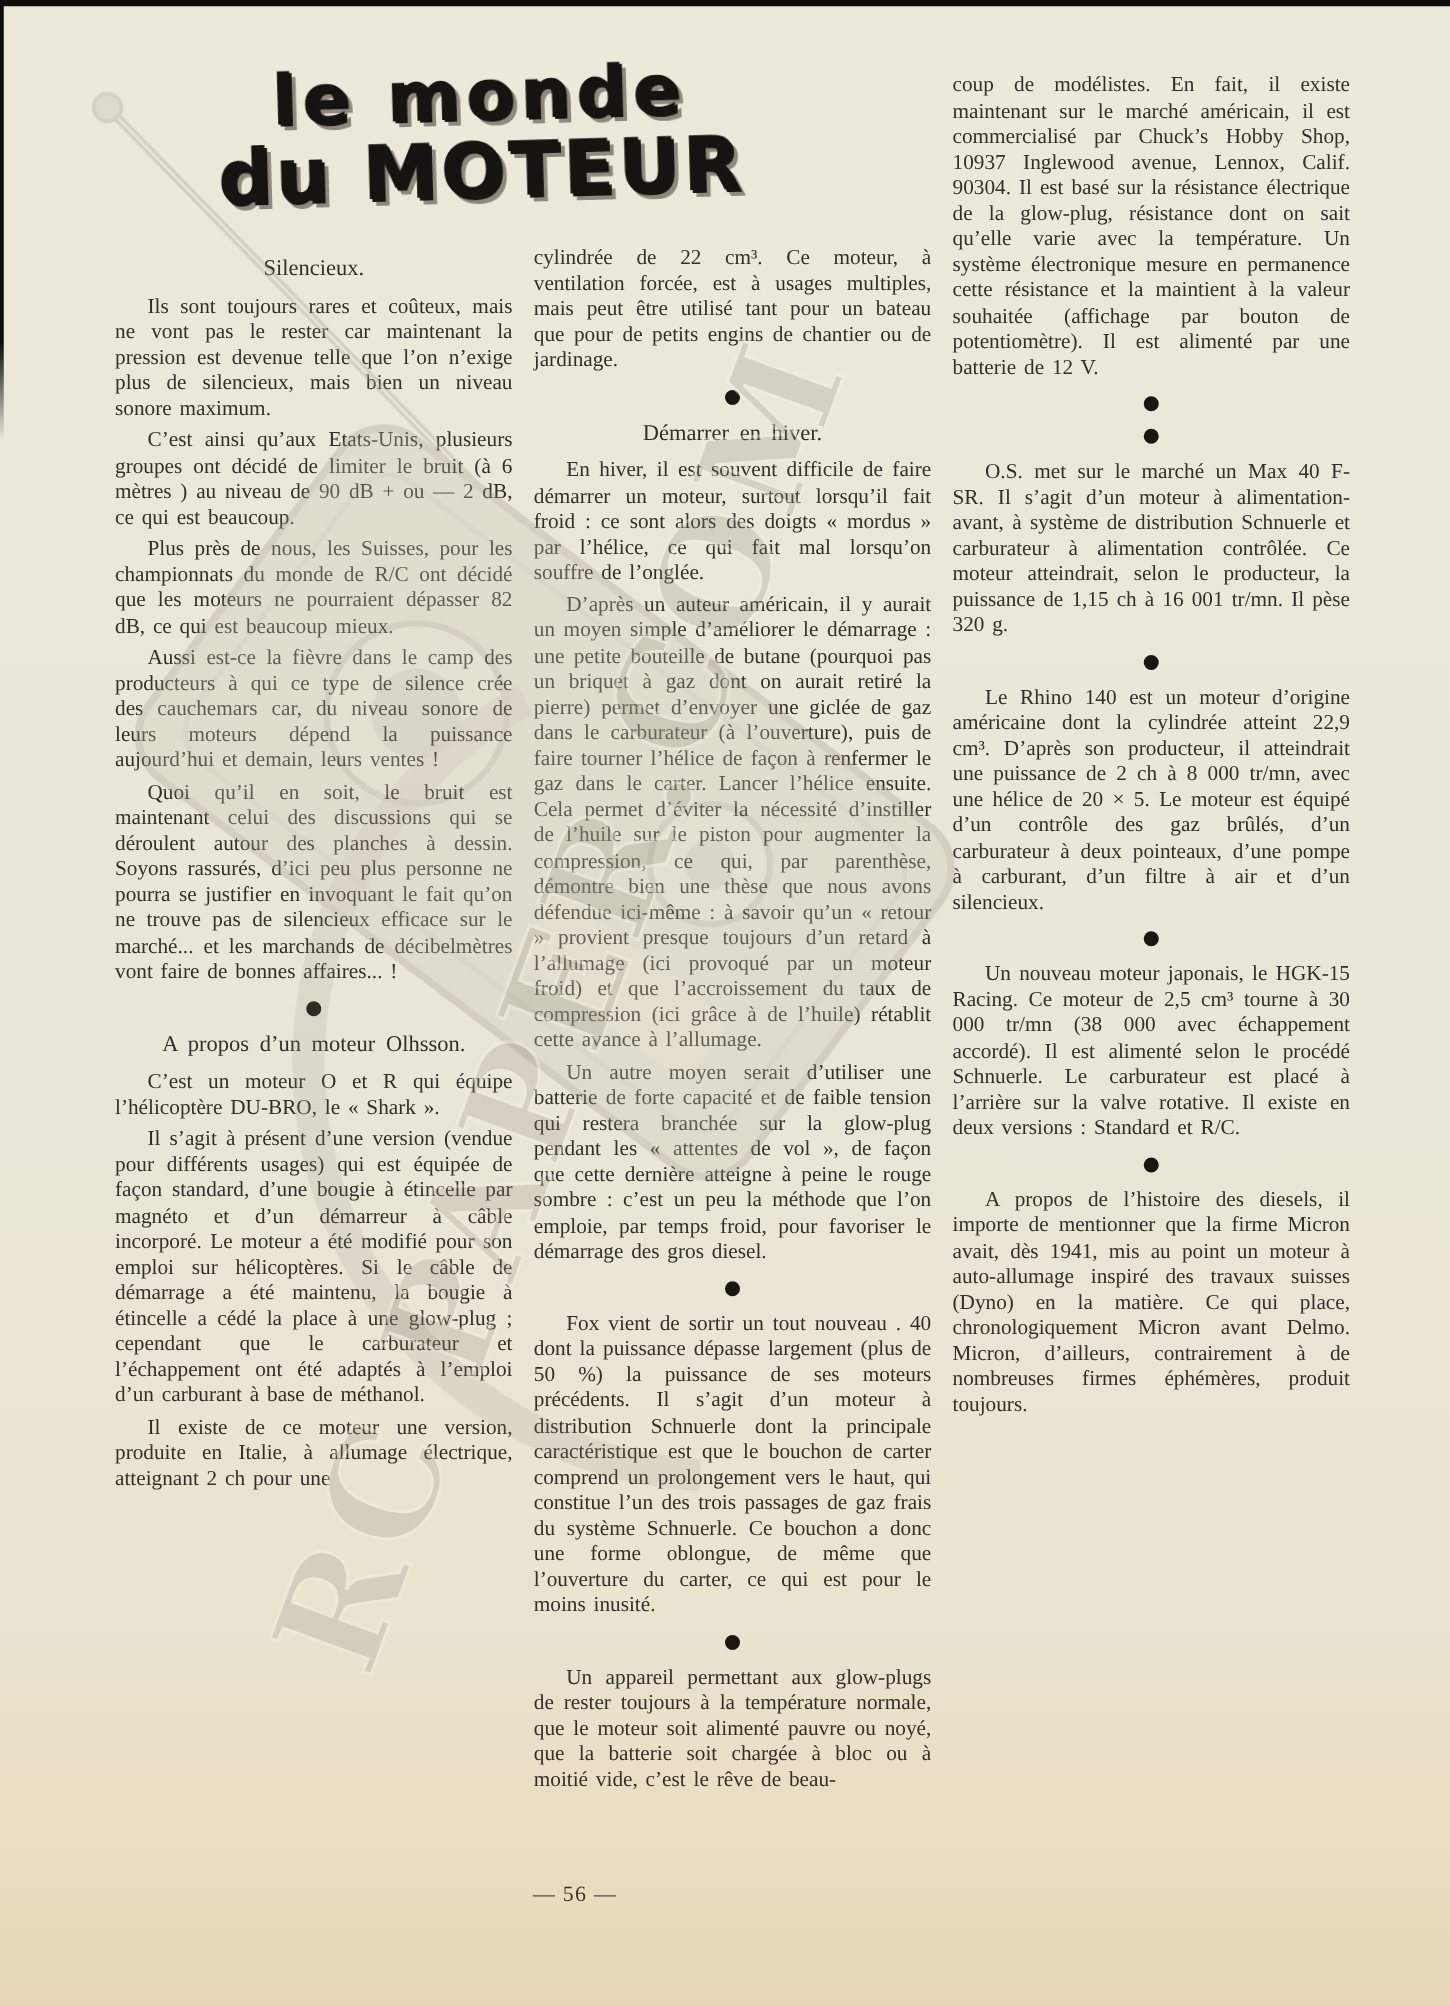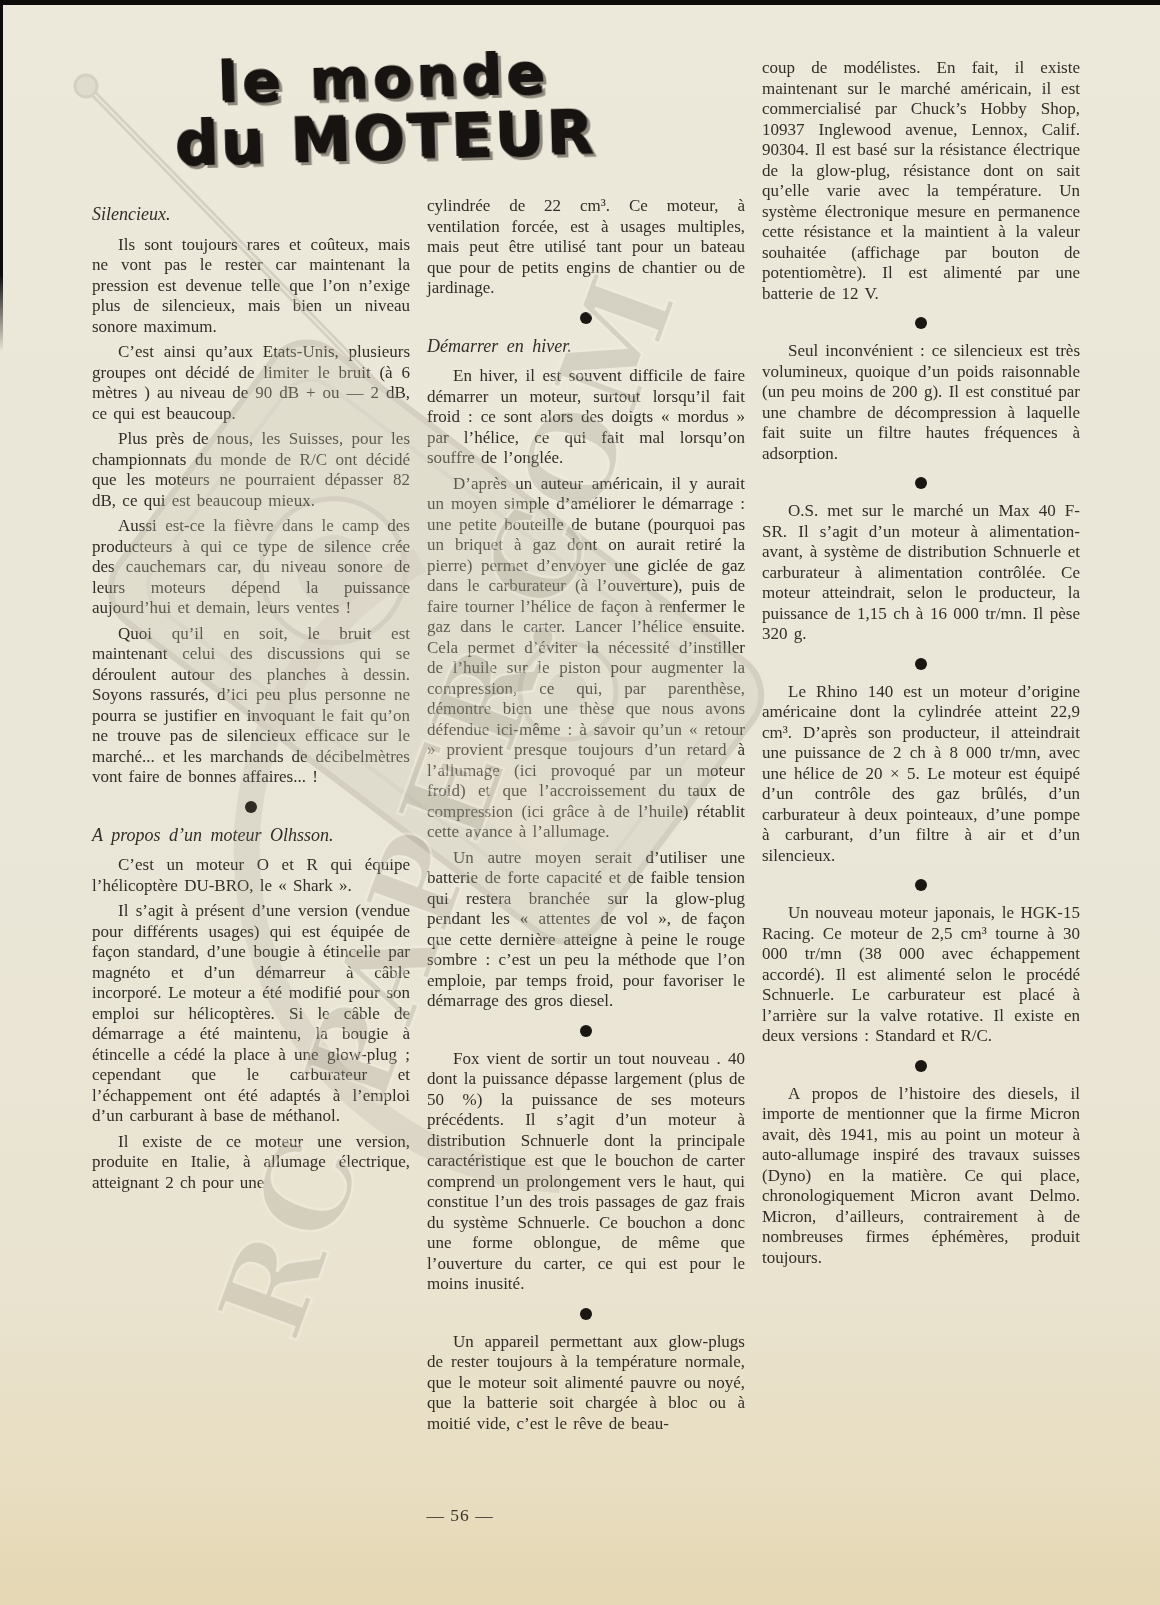--- a/index.html
+++ b/index.html
@@ -20,21 +20,21 @@
   .title-line{display:block;white-space:nowrap;}
   .title-line1{font-size:56px;line-height:62px;letter-spacing:5px;
     text-shadow:2px 2px 0 #171310,5px 5px 0 rgba(90,85,75,.65);}
   .title-line2{font-size:60px;line-height:66px;letter-spacing:3px;margin-top:-4px;
     text-shadow:2px 2px 0 #171310,5px 5px 0 rgba(90,85,75,.65);}
   
   .columns{position:absolute;left:92px;top:56px;width:988px;display:flex;gap:17px;z-index:2;}
   .col{width:318px;font-size:17px;line-height:20.5px;color:#332e27;text-align:justify;word-spacing:2px;}
   .col p{margin:0 0 5px 0;text-indent:26px;}
   .col p.no-indent{text-indent:0;}
-  .col .col-heading{font-style:italic;font-size:18px;text-indent:0;text-align:left;margin:8px 0 10px 0;word-spacing:4px;}
+  .col .col-heading{font-size:18px;text-indent:0;text-align:center;margin:8px 0 10px 0;word-spacing:4px;}
   .col1{padding-top:140px;}
   .col2{padding-top:140px;}
   .col3{padding-top:2px;}
   .dot-sep{display:block;text-align:center;margin:13px 0 11px 0;line-height:13px;}
   .dot{display:inline-block;width:12px;height:12px;border-radius:50%;background:#1a1713;}
   
   .footer{position:absolute;top:1505px;left:0;width:920px;text-align:center;z-index:2;
     font-size:17.5px;letter-spacing:1px;color:#3a352d;}
   
   .watermark{position:absolute;left:0;top:0;z-index:3;pointer-events:none;}
@@ -94,23 +94,22 @@
         <p class="">D’après un auteur américain, il y aurait un moyen simple d’améliorer le démarrage : une petite bouteille de butane (pourquoi pas un briquet à gaz dont on aurait retiré la pierre) permet d’envoyer une giclée de gaz dans le carburateur (à l’ouverture), puis de faire tourner l’hélice de façon à renfermer le gaz dans le carter. Lancer l’hélice ensuite. Cela permet d’éviter la nécessité d’instiller de l’huile sur le piston pour augmenter la compression, ce qui, par parenthèse, démontre bien une thèse que nous avons défendue ici-même : à savoir qu’un « retour » provient presque toujours d’un retard à l’allumage (ici provoqué par un moteur froid) et que l’accroissement du taux de compression (ici grâce à de l’huile) rétablit cette avance à l’allumage.</p>
         <p class="">Un autre moyen serait d’utiliser une batterie de forte capacité et de faible tension qui restera branchée sur la glow-plug pendant les « attentes de vol », de façon que cette dernière atteigne à peine le rouge sombre : c’est un peu la méthode que l’on emploie, par temps froid, pour favoriser le démarrage des gros diesel.</p>
         <div class="dot-sep"><span class="dot"></span></div>
         <p class="">Fox vient de sortir un tout nouveau . 40 dont la puissance dépasse largement (plus de 50 %) la puissance de ses moteurs précédents. Il s’agit d’un moteur à distribution Schnuerle dont la principale caractéristique est que le bouchon de carter comprend un prolongement vers le haut, qui constitue l’un des trois passages de gaz frais du système Schnuerle. Ce bouchon a donc une forme oblongue, de même que l’ouverture du carter, ce qui est pour le moins inusité.</p>
         <div class="dot-sep"><span class="dot"></span></div>
         <p class="">Un appareil permettant aux glow-plugs de rester toujours à la température normale, que le moteur soit alimenté pauvre ou noyé, que la batterie soit chargée à bloc ou à moitié vide, c’est le rêve de beau-</p>
       </div>
     <div class="col col3">
         <p class=" no-indent">coup de modélistes. En fait, il existe maintenant sur le marché américain, il est commercialisé par Chuck’s Hobby Shop, 10937 Inglewood avenue, Lennox, Calif. 90304. Il est basé sur la résistance électrique de la glow-plug, résistance dont on sait qu’elle varie avec la température. Un système électronique mesure en permanence cette résistance et la maintient à la valeur souhaitée (affichage par bouton de potentiomètre). Il est alimenté par une batterie de 12 V.</p>
         <div class="dot-sep"><span class="dot"></span></div>
-        <p class="">Seul inconvénient : ce silencieux est très volumineux, quoique d’un poids raisonnable (un peu moins de 200 g). Il est constitué par une chambre de décompression à laquelle fait suite un filtre hautes fréquences à adsorption.</p>
         <div class="dot-sep"><span class="dot"></span></div>
-        <p class="">O.S. met sur le marché un Max 40 F-SR. Il s’agit d’un moteur à alimentation-avant, à système de distribution Schnuerle et carburateur à alimentation contrôlée. Ce moteur atteindrait, selon le producteur, la puissance de 1,15 ch à 16 000 tr/mn. Il pèse 320 g.</p>
+        <p class="">O.S. met sur le marché un Max 40 F-SR. Il s’agit d’un moteur à alimentation-avant, à système de distribution Schnuerle et carburateur à alimentation contrôlée. Ce moteur atteindrait, selon le producteur, la puissance de 1,15 ch à 16 001 tr/mn. Il pèse 320 g.</p>
         <div class="dot-sep"><span class="dot"></span></div>
         <p class="">Le Rhino 140 est un moteur d’origine américaine dont la cylindrée atteint 22,9 cm³. D’après son producteur, il atteindrait une puissance de 2 ch à 8 000 tr/mn, avec une hélice de 20 × 5. Le moteur est équipé d’un contrôle des gaz brûlés, d’un carburateur à deux pointeaux, d’une pompe à carburant, d’un filtre à air et d’un silencieux.</p>
         <div class="dot-sep"><span class="dot"></span></div>
         <p class="">Un nouveau moteur japonais, le HGK-15 Racing. Ce moteur de 2,5 cm³ tourne à 30 000 tr/mn (38 000 avec échappement accordé). Il est alimenté selon le procédé Schnuerle. Le carburateur est placé à l’arrière sur la valve rotative. Il existe en deux versions : Standard et R/C.</p>
         <div class="dot-sep"><span class="dot"></span></div>
         <p class="">A propos de l’histoire des diesels, il importe de mentionner que la firme Micron avait, dès 1941, mis au point un moteur à auto-allumage inspiré des travaux suisses (Dyno) en la matière. Ce qui place, chronologiquement Micron avant Delmo. Micron, d’ailleurs, contrairement à de nombreuses firmes éphémères, produit toujours.</p>
       </div>
   </div>
 
   <div class="footer">— 56 —</div>

